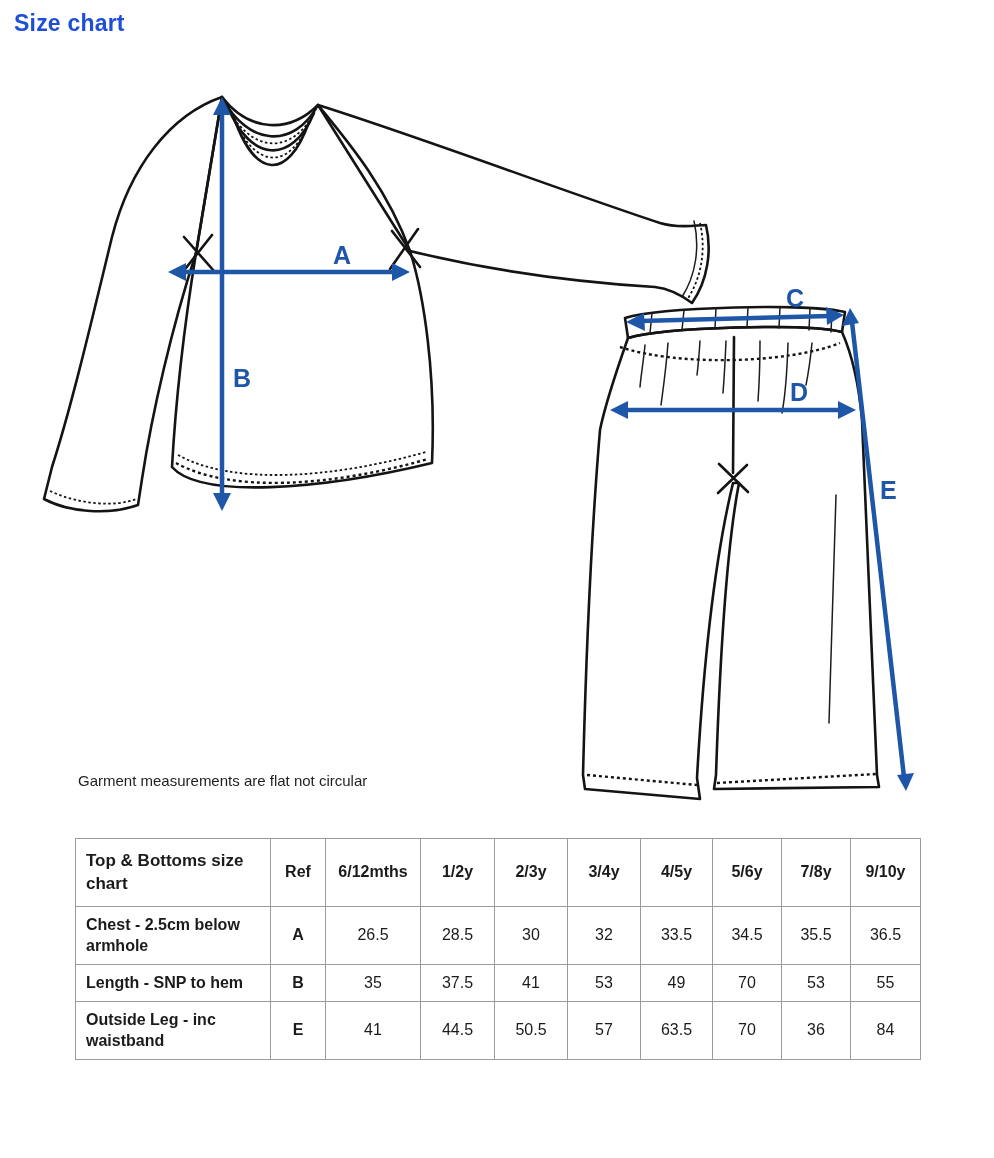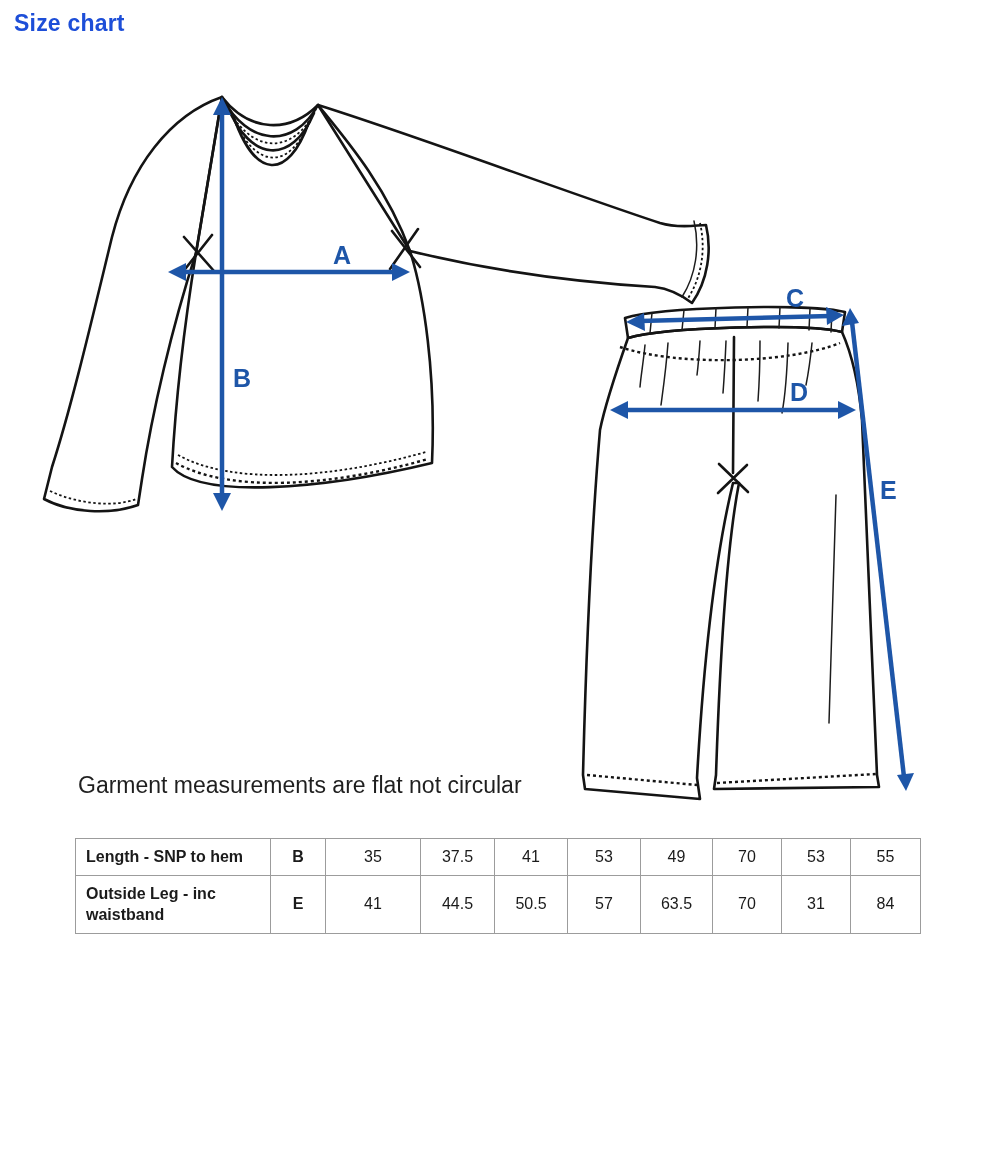--- a/index.html
+++ b/index.html
@@ -16,21 +16,21 @@
     position:absolute;left:0;top:75px;width:994px;height:745px;
   }
   .diagram .outline{fill:none;stroke:#141414;stroke-width:2.6;stroke-linecap:round;stroke-linejoin:round;}
   .diagram .outline-thin{fill:none;stroke:#1c1c1c;stroke-width:1.5;stroke-linecap:round;}
   .diagram .stitch{fill:none;stroke:#141414;stroke-width:2.4;stroke-dasharray:3 3;stroke-linecap:butt;}
   .diagram .stitch-fine{fill:none;stroke:#141414;stroke-width:1.8;stroke-dasharray:2.5 2.5;}
   .diagram .measure-line{fill:none;stroke-width:4.5;stroke-linecap:butt;}
   .diagram text{font-family:"Liberation Sans",sans-serif;font-weight:700;font-size:25px;}
   .caption{
     position:absolute;left:78px;top:772px;
-    font-size:23px;color:#1f1f1f;font-weight:400;
+    font-size:15px;color:#1f1f1f;font-weight:400;
   }
   .size-table{
     position:absolute;left:75px;top:838px;width:845px;
     border-collapse:collapse;table-layout:fixed;
     font-size:16px;color:#1b1b1b;
   }
   .size-table th,.size-table td{
     border:1px solid #9c9c9c;padding:4px 8px;vertical-align:middle;
     text-align:center;font-weight:400;line-height:1.3;background:#ffffff;
   }
@@ -136,20 +136,44 @@
       <col style="width:95px">
     <col style="width:74px">
       <col style="width:73px">
       <col style="width:73px">
     <col style="width:72px">
       <col style="width:69px">
       <col style="width:69px">
       <col style="width:70px">
   </colgroup>
   <tbody>
+    <tr class="h-tall">
+      <th class="table-title">Top &amp; Bottoms size chart</th>
+      <th>Ref</th>
+      <th>6/12mths</th>
+      <th>1/2y</th>
+      <th>2/3y</th>
+      <th>3/4y</th>
+      <th>4/5y</th>
+      <th>5/6y</th>
+      <th>7/8y</th>
+      <th>9/10y</th>
+    </tr>
+    <tr class="h-big">
+      <td class="row-label">Chest - 2.5cm below armhole</td>
+      <td class="row-ref">A</td>
+      <td>26.5</td>
+      <td>28.5</td>
+      <td>30</td>
+      <td>32</td>
+      <td>33.5</td>
+      <td>34.5</td>
+      <td>35.5</td>
+      <td>36.5</td>
+    </tr>
     <tr class="h-std">
       <td class="row-label">Length - SNP to hem</td>
       <td class="row-ref">B</td>
       <td>35</td>
       <td>37.5</td>
       <td>41</td>
       <td>53</td>
       <td>49</td>
       <td>70</td>
       <td>53</td>
@@ -157,17 +181,17 @@
     </tr>
     <tr class="h-big">
       <td class="row-label">Outside Leg - inc waistband</td>
       <td class="row-ref">E</td>
       <td>41</td>
       <td>44.5</td>
       <td>50.5</td>
       <td>57</td>
       <td>63.5</td>
       <td>70</td>
-      <td>31</td>
+      <td>36</td>
       <td>84</td>
     </tr>
   </tbody>
 </table>
 
 </body></html>

